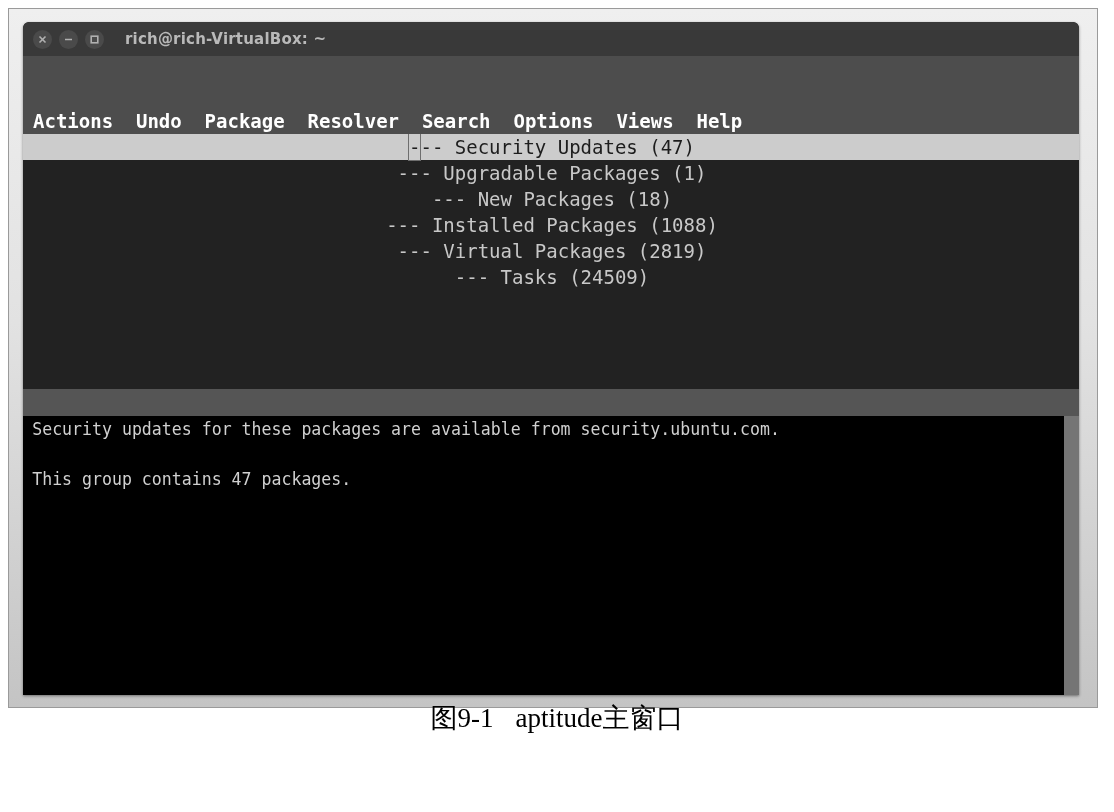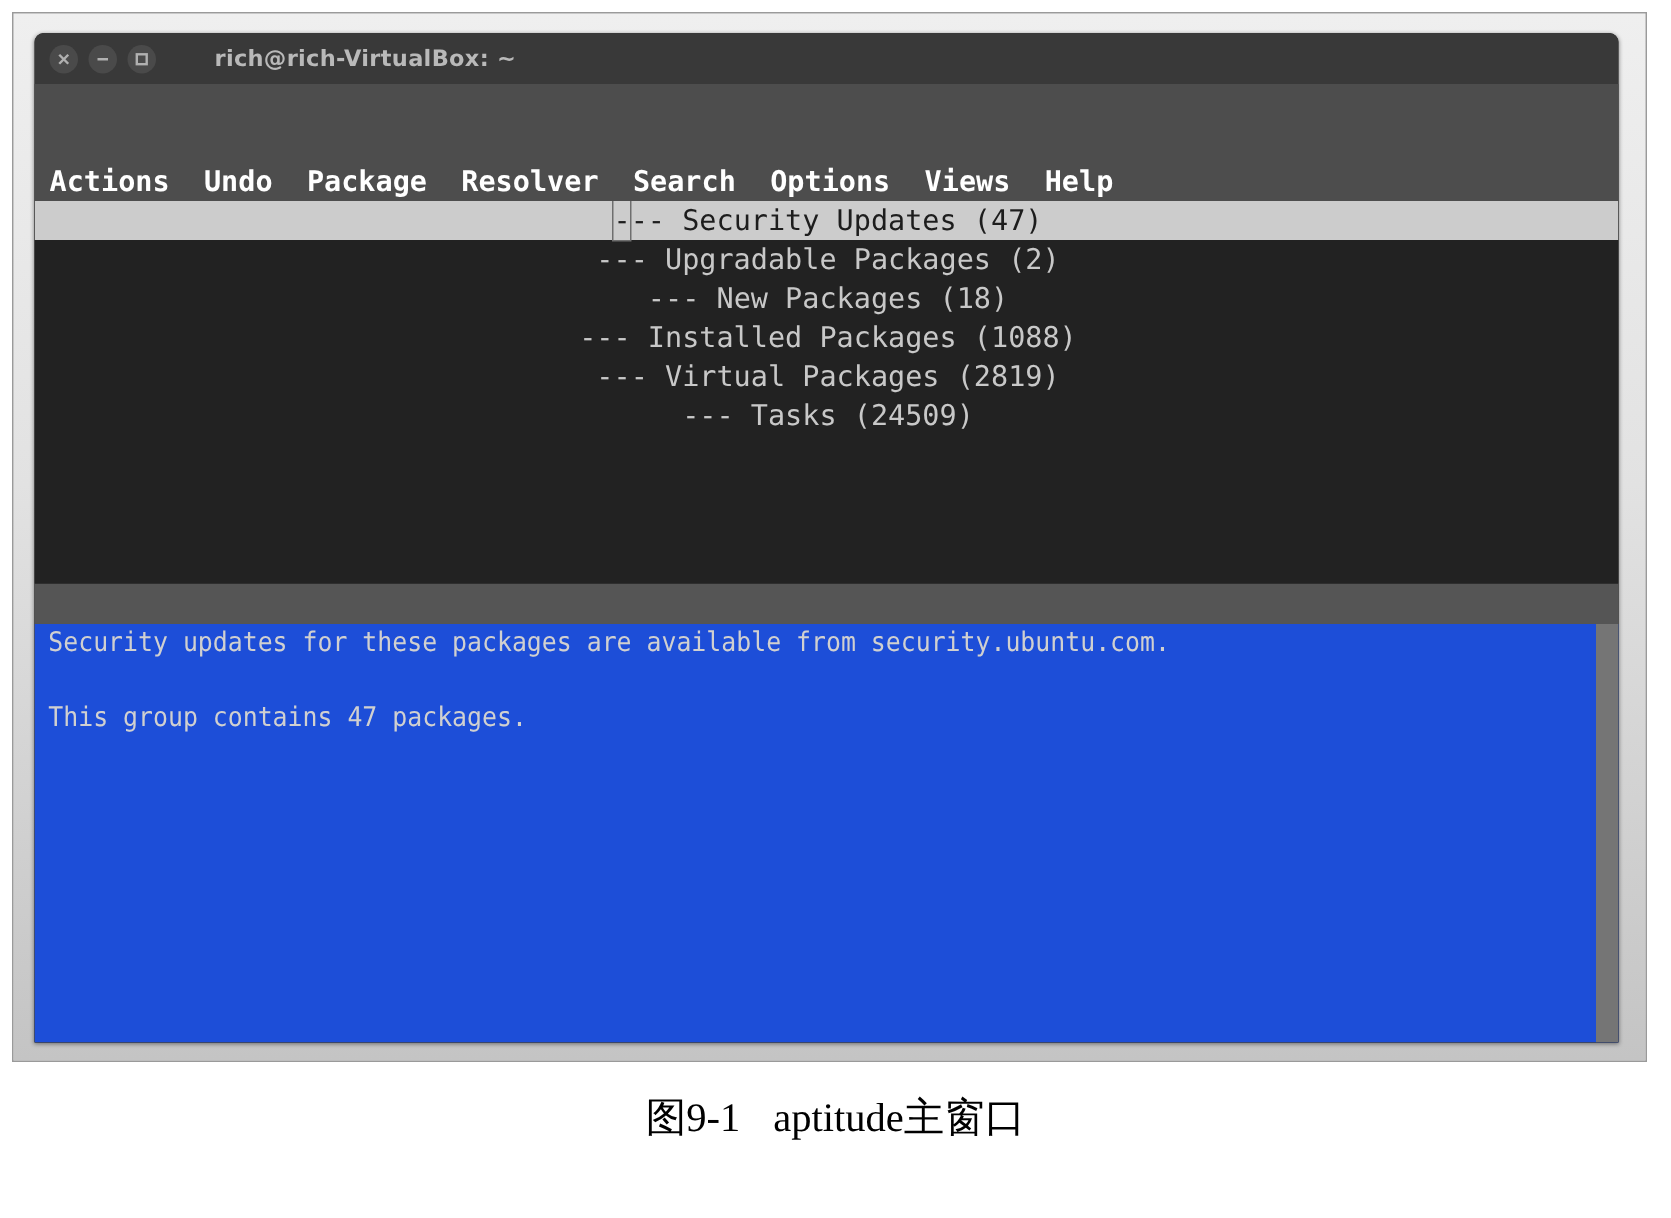--- a/index.html
+++ b/index.html
@@ -66,21 +66,21 @@
     display: inline-flex;
     align-items: center;
     justify-content: center;
     flex: 0 0 auto;
   }
   .wbtn svg { display:block; }
   #titlebar-title {
     color: #b9b9b9;
     font-size: 15px;
     font-weight: bold;
-    margin-left: 32px;
+    margin-left: 14px;
     letter-spacing: 0.2px;
     white-space: nowrap;
     font-family: "DejaVu Sans", sans-serif;
   }
 
   
   #term-body {
     position: relative;
     height: 639px;
     background: #222222;
@@ -134,21 +134,21 @@
 
   
   #pane-separator {
     height: 27px;
     background: #555555;
   }
 
   
   #desc-pane {
     position: relative;
-    background: #1d4ed8;
+    background: #000000;
     height: 279px;
     overflow: hidden;
   }
   .desc-line {
     font-family: "DejaVu Sans Mono", monospace;
     font-size: 18px;
     line-height: 25px;
     color: #d0d0d0;
     white-space: pre;
     padding-left: 10px;
@@ -164,21 +164,21 @@
     top: 0;
     width: 15px;
     height: 100%;
     background: #757575;
   }
 
   
   #caption {
     position: absolute;
     left: 0;
-    top: 727px;
+    top: 700px;
     width: 1114px;
     text-align: center;
     font-family: "Liberation Serif", "DejaVu Serif", serif;
     font-size: 27px;
     color: #000000;
   }
   #caption .cap-gap { display:inline-block; width: 22px; }
 </style>
 </head>
 <body>
@@ -212,21 +212,21 @@
       <div id="term-body">
 
         <div id="menu-region">
           <div id="menu-row-1">Actions  Undo  Package  Resolver  Search  Options  Views  Help</div>
           
           
         </div>
 
         <div id="pkg-list">
           <div class="pkg-row selected"><span class="cursor-cell">-</span><span>-- Security Updates (47)</span></div>
-          <div class="pkg-row">--- Upgradable Packages (2)</div>
+          <div class="pkg-row">--- Upgradable Packages (1)</div>
           <div class="pkg-row">--- New Packages (18)</div>
           <div class="pkg-row">--- Installed Packages (1088)</div>
           <div class="pkg-row">--- Virtual Packages (2819)</div>
           <div class="pkg-row">--- Tasks (24509)</div>
         </div>
 
         <div id="pane-separator"></div>
 
         <div id="desc-pane">
           <div class="desc-line">Security updates for these packages are available from security.ubuntu.com.</div>

